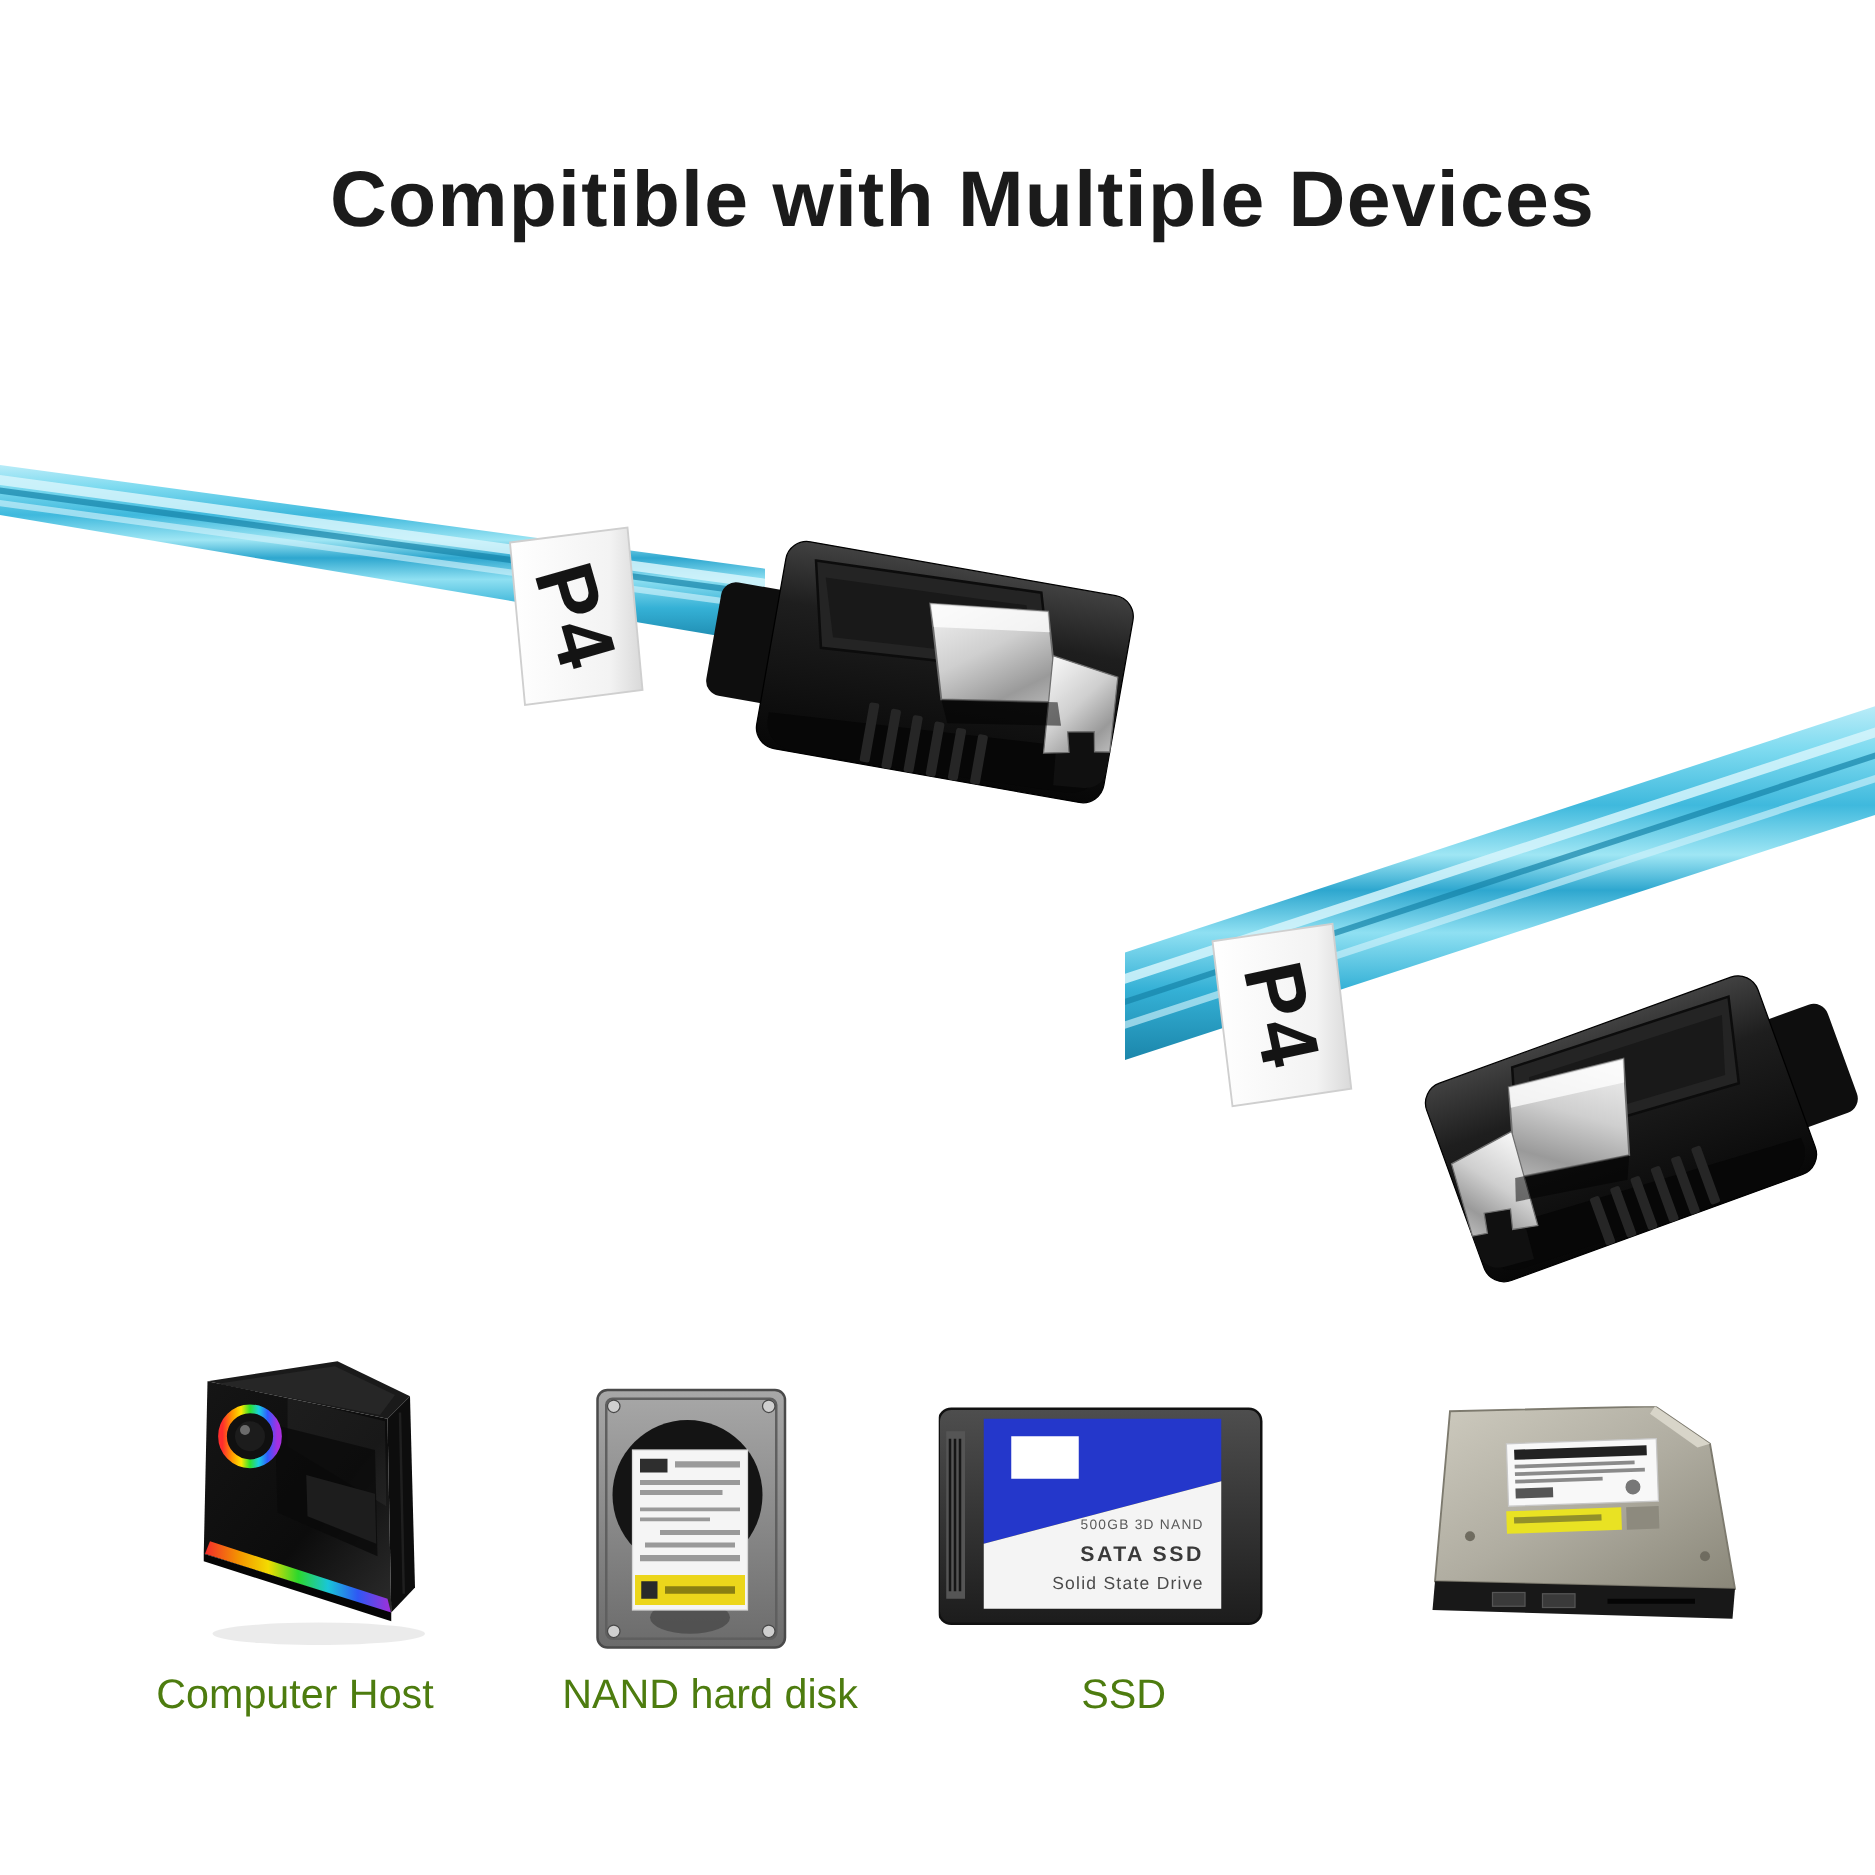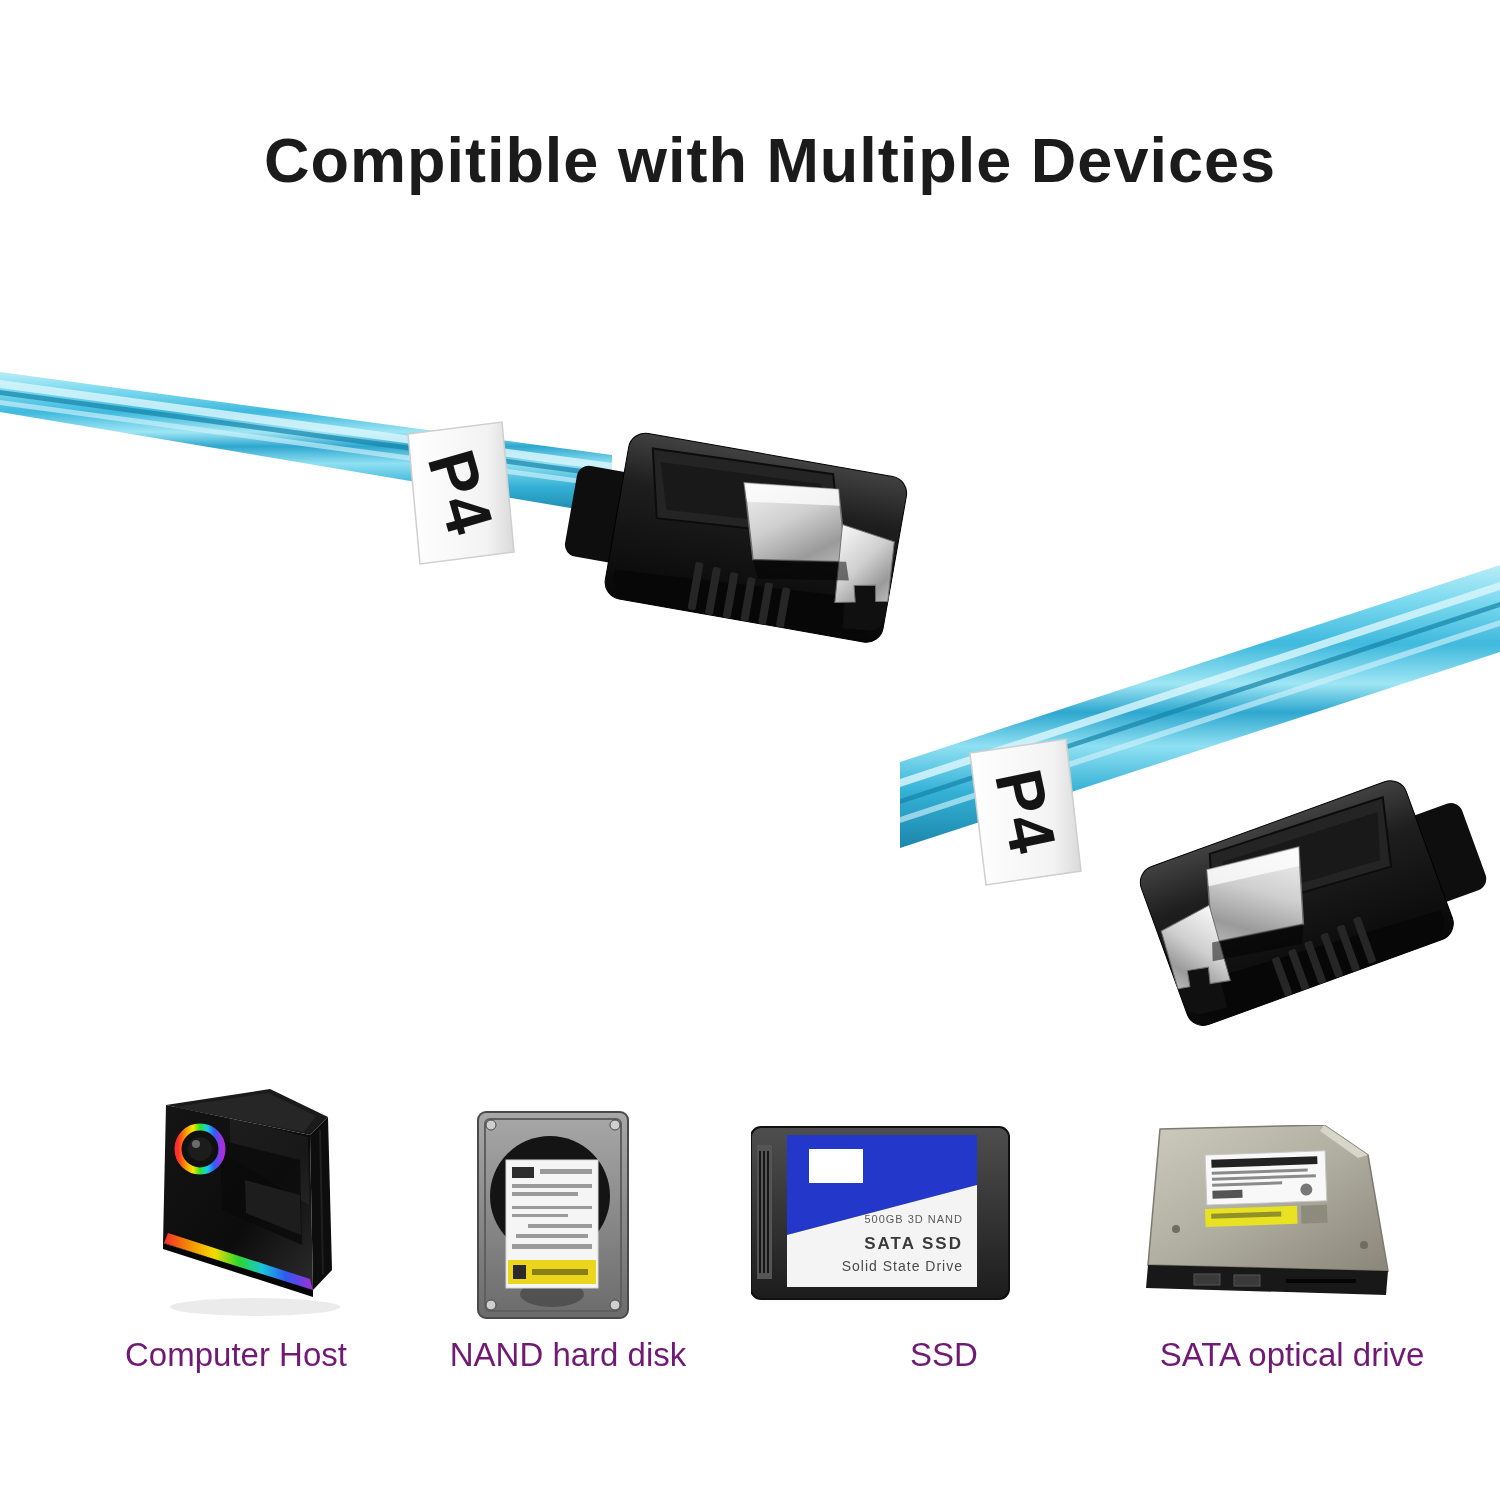--- a/index.html
+++ b/index.html
@@ -22,21 +22,21 @@
     color: #1b1b1b;
     letter-spacing: 1px;
     white-space: nowrap;
   }
   .abs { position: absolute; }
   .caption {
     position: absolute;
     top: 1336px;
     transform: translateX(-50%);
     font-size: 33px;
-    color: #701a75;
+    color: #4d7c0f;
     white-space: nowrap;
   }
   svg { display: block; }
   text.p4-text {
     font-family: "Liberation Sans", sans-serif;
     font-weight: bold;
     font-size: 66px;
     fill: #141414;
     letter-spacing: 2px;
   }
@@ -243,16 +243,15 @@
       <rect x="164" y="82" width="26" height="18" fill="#8d8a7e"></rect>
     </g>
     <polygon points="12,140 252,146 250,170 10,163" fill="#181818"></polygon>
     <rect x="58" y="149" width="26" height="11" fill="#3a3a3a" stroke="#555555"></rect>
     <rect x="98" y="150" width="26" height="11" fill="#3a3a3a" stroke="#555555"></rect>
     <rect x="150" y="154" width="70" height="4" fill="#050505"></rect>
   </svg>
 
   <div class="caption" style="left:236px">Computer Host</div>
   <div class="caption" style="left:568px">NAND hard disk</div>
-  <div class="caption" style="left:944px">SSD</div>
-  <div class="caption" style="left:1292px">SATA optical drive</div>
+  <div class="caption" style="left:899px">SSD</div>
 
 </div>
 
 </body></html>

